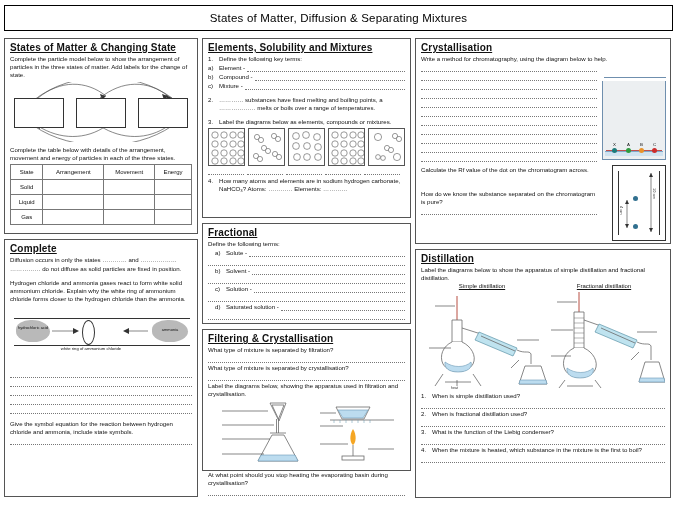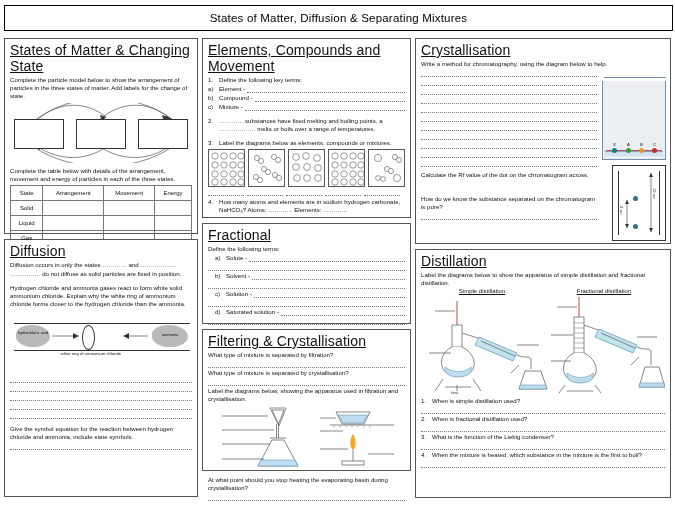--- a/index.html
+++ b/index.html
@@ -23,21 +23,21 @@
   .col{position:absolute;top:38px;}
   .col-left{left:4px;width:194px;}
   .col-mid{left:202px;width:209px;}
   .col-right{left:415px;width:256px;}
 
   .panel{
     border:1px solid #555;background:#fff;box-sizing:border-box;
     padding:3px 5px 4px 5px;margin-bottom:5px;
   }
   .panel h2{
-    margin:0 0 2px 0;font-size:14px;font-weight:normal;
+    margin:0 0 2px 0;font-size:10px;font-weight:bold;
     text-decoration:underline;letter-spacing:.15px;
   }
   .p{margin:0 0 1px 0;font-size:6.1px;line-height:8px;}
   .dots{
     border-bottom:1px dotted #777;height:7px;margin:1px 0 1px 0;width:100%;
   }
   .spacer{height:5px;}
 
   
   .qrow{display:flex;font-size:6.1px;line-height:8px;margin-bottom:1px;}
@@ -171,21 +171,21 @@
           <td>Gas</td>
           <td></td>
           <td></td>
           <td></td>
         </tr>
       </tbody>
         </table>
     </div>
 
     <div class="panel" style="height:258px;">
-      <h2>Diffusion</h2>
+      <h2>Complete</h2>
       <p class="p">Diffusion occurs in only the states ………… and ………………</p>
       <p class="p">…………… do not diffuse as solid particles are fixed in position.</p>
       <div class="spacer"></div>
       <p class="p">Hydrogen chloride and ammonia gases react to form white solid ammonium chloride. Explain why the white ring of ammonium chloride forms closer to the hydrogen chloride than the ammonia.</p>
 
       <div class="tube">
         <div class="tubebody"></div>
         <div class="blob l"></div>
         <div class="blob r"></div>
         <div class="bloblabel" style="left:6px;top:20px;width:34px;">hydrochloric acid</div>
@@ -207,21 +207,21 @@
       <div class="dots"></div>
       <div class="spacer"></div>
       <p class="p">Give the symbol equation for the reaction between hydrogen chloride and ammonia, include state symbols.</p>
       <div class="dots"></div>
     </div>
   </div>
 
   <div class="col col-mid">
 
     <div class="panel" style="height:180px;">
-      <h2>Elements, Compounds and Movement</h2>
+      <h2>Elements, Solubility and Mixtures</h2>
 
       <div class="qrow">
         <div class="qnum">1.</div>
         <div class="qtext">Define the following key terms:</div>
       </div>
       <div class="qrow">
         <div class="qnum">a)</div>
         <div>Element -</div>
         <div class="qline"></div>
       </div>

